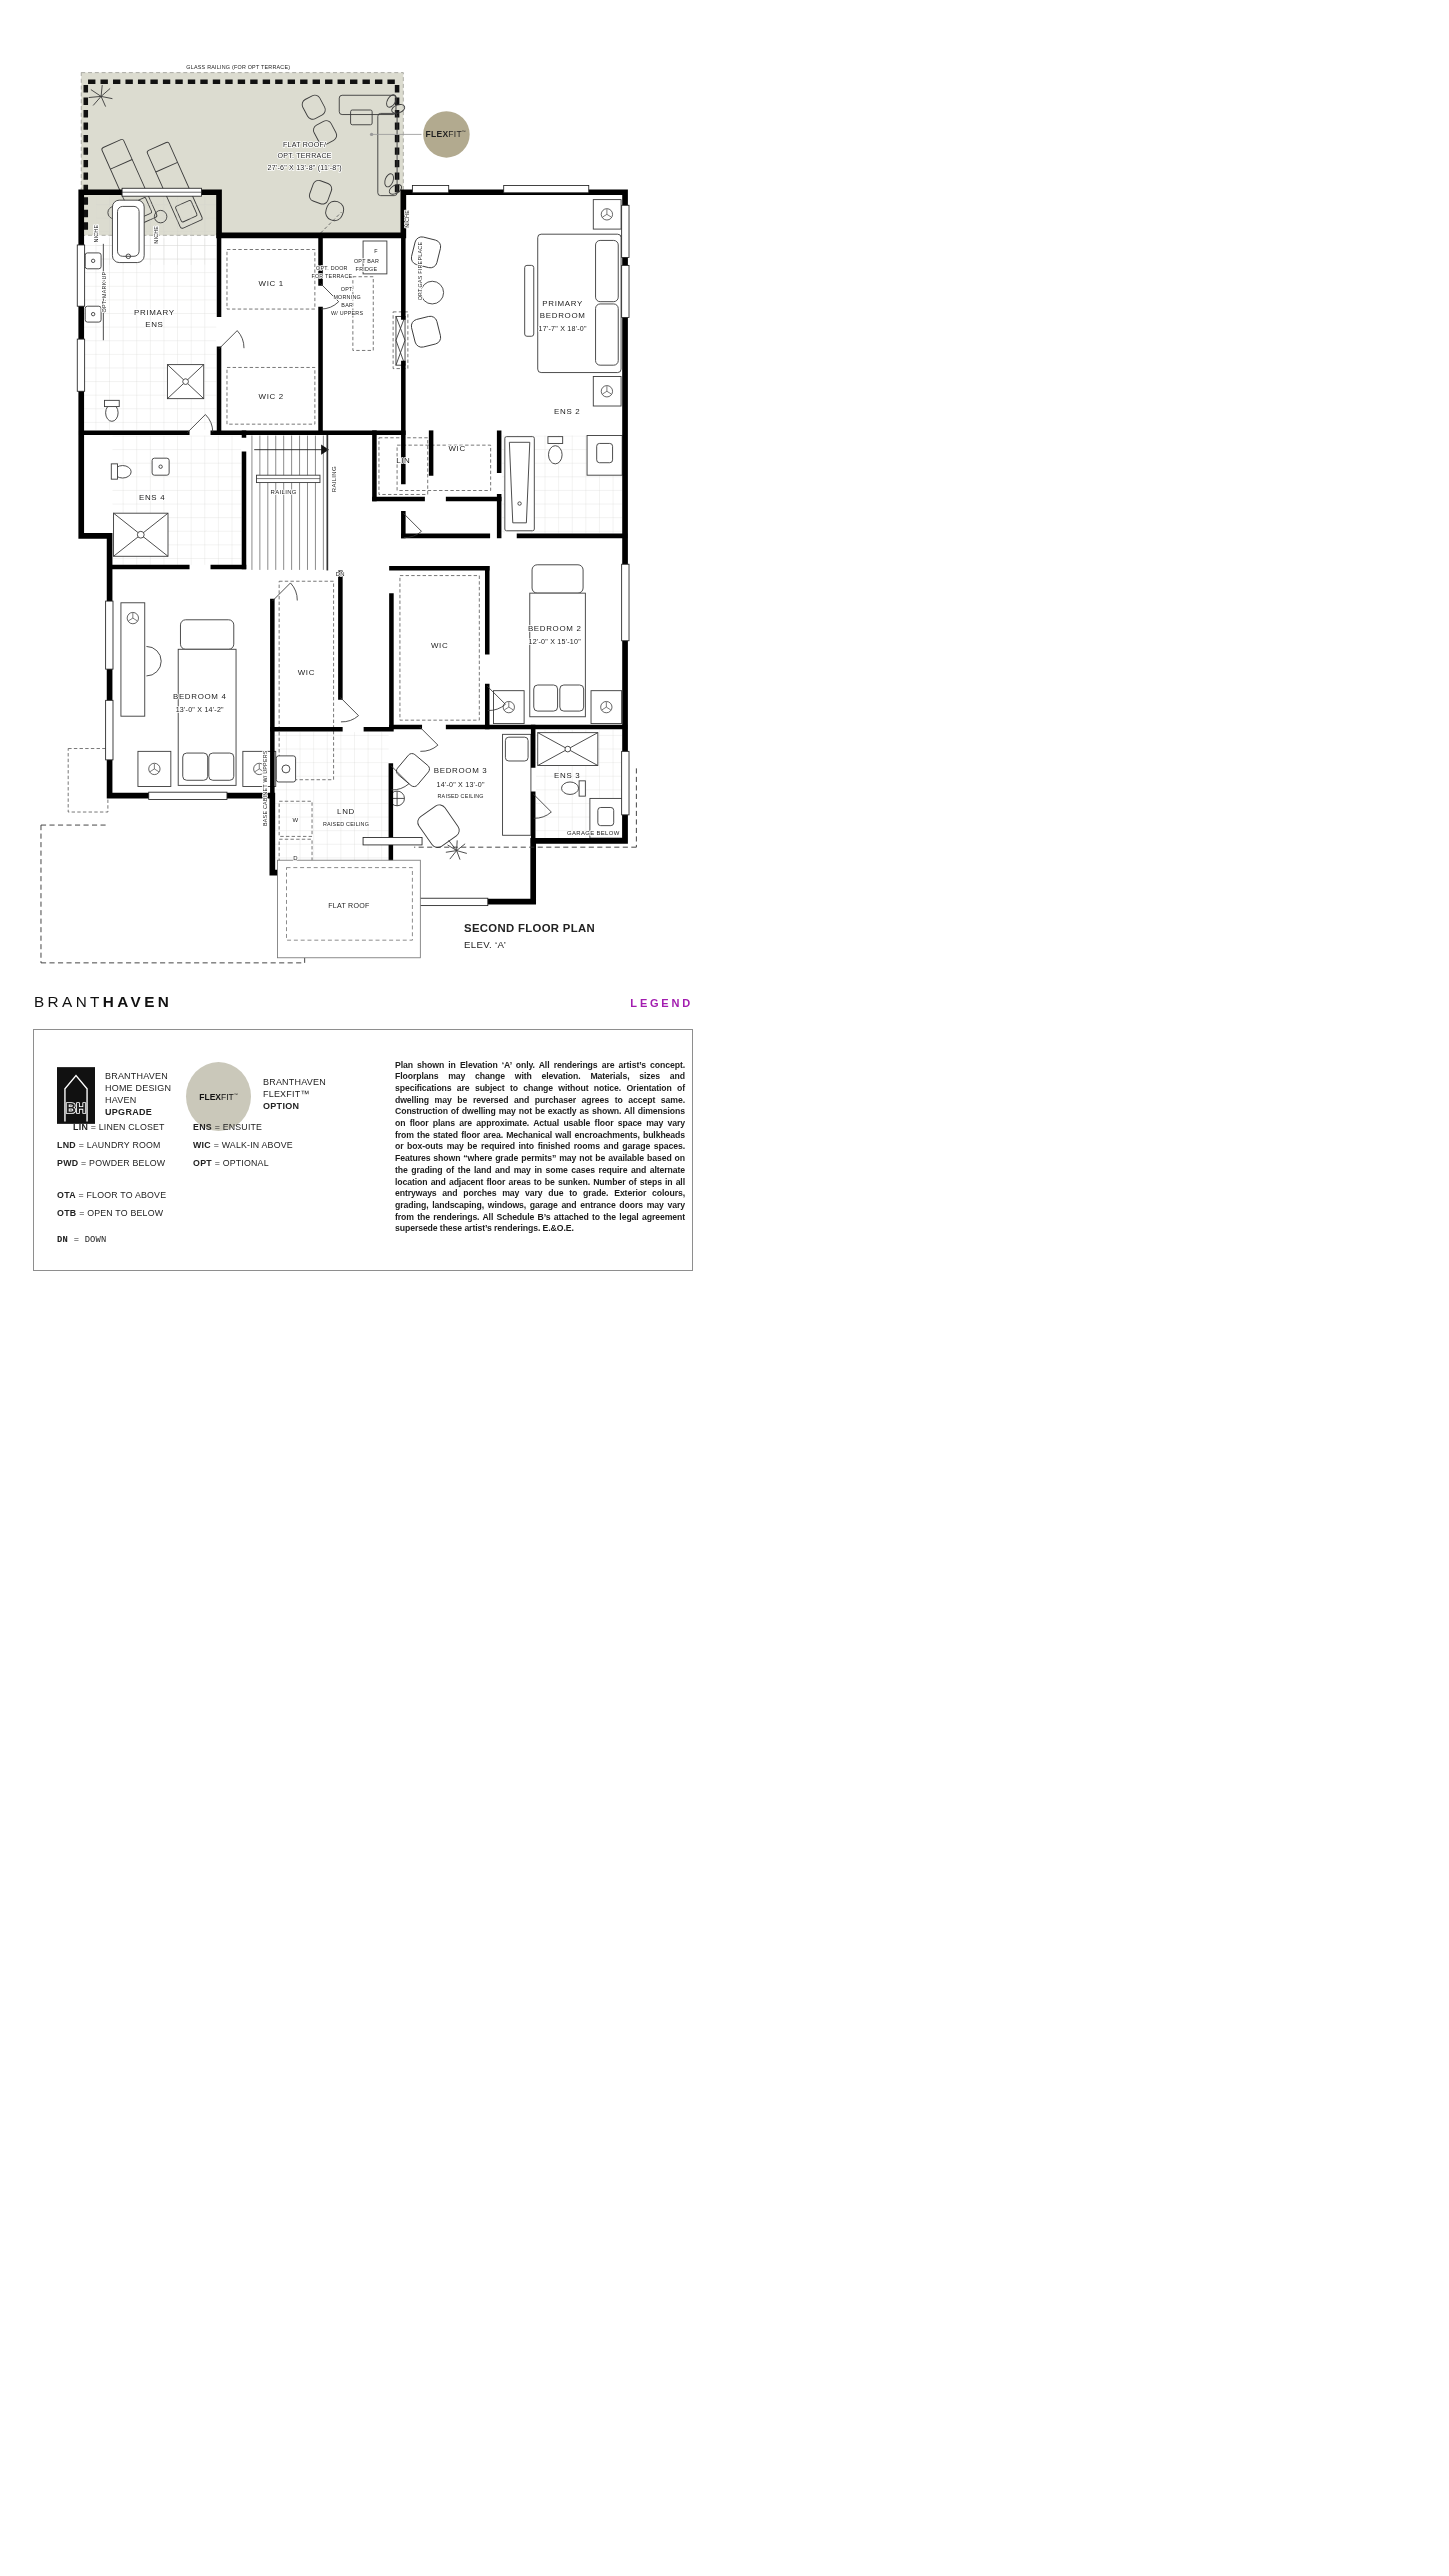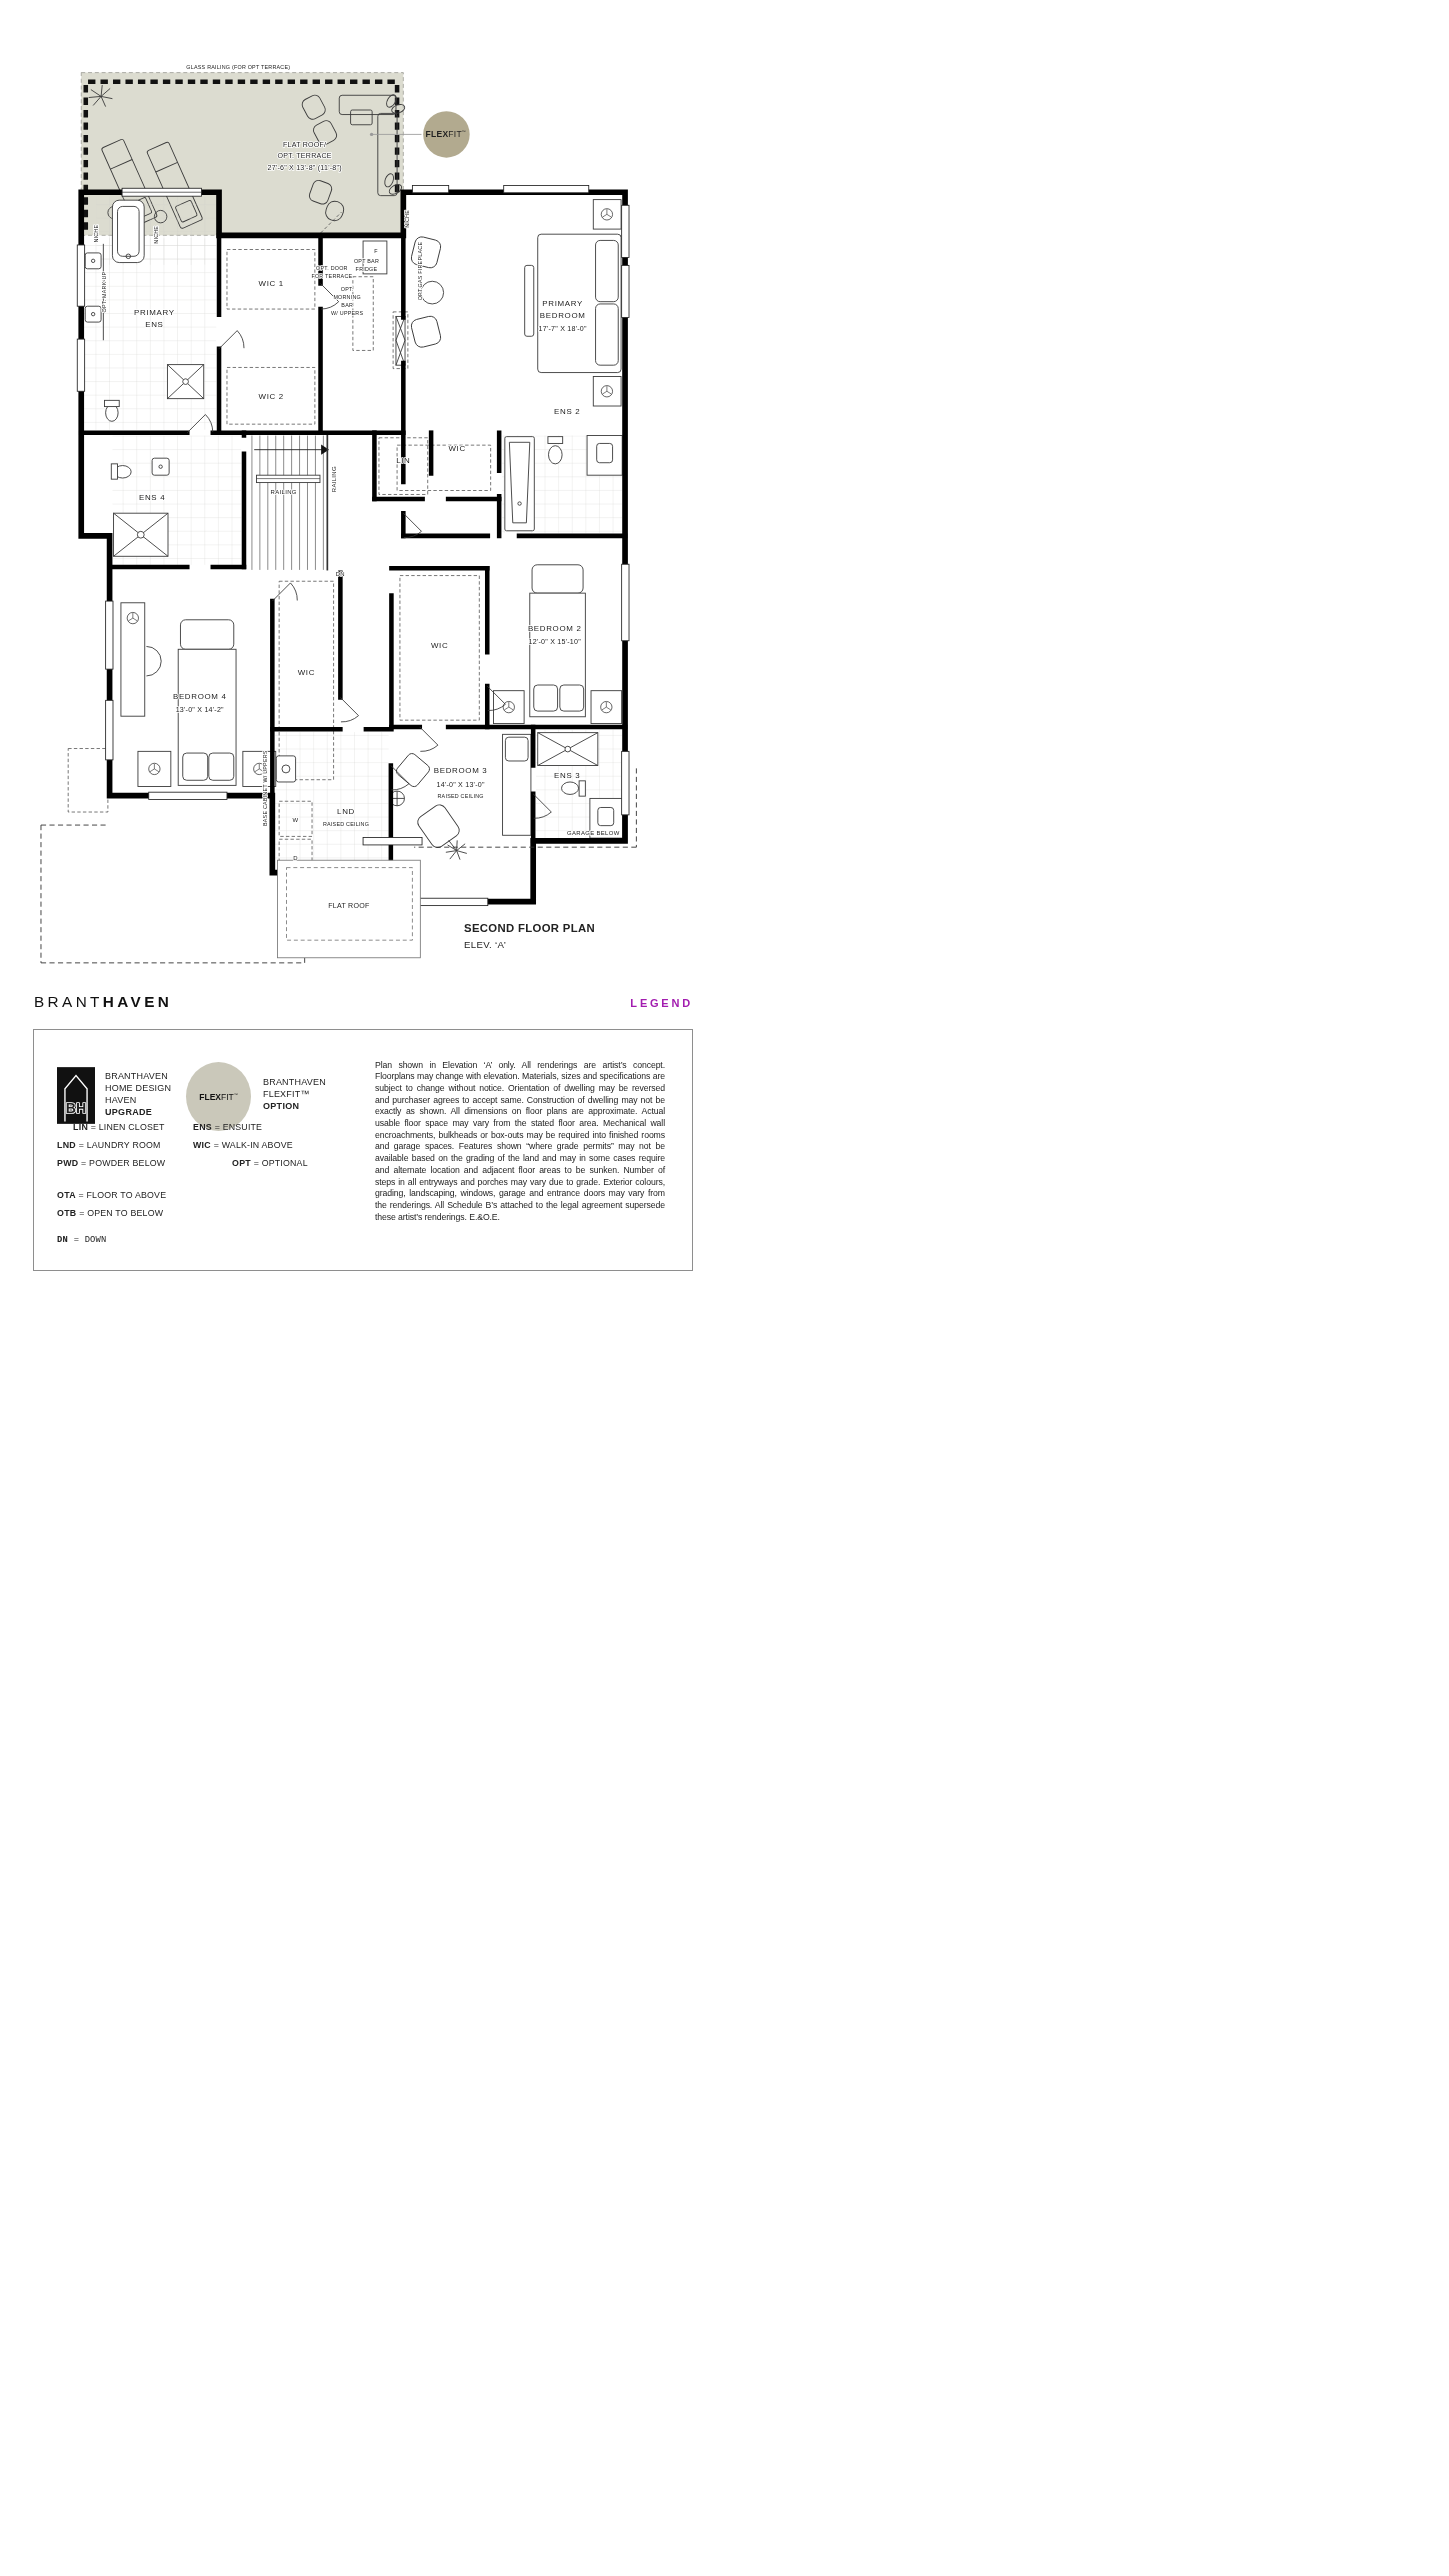--- a/index.html
+++ b/index.html
@@ -35,22 +35,22 @@
                 letter-spacing:0.2px;font-weight:300;color:#222;}
   .upgrade-text .b, .flex-text .b{font-weight:bold;letter-spacing:0.3px;}
   .flex-badge{position:absolute;left:152px;top:32px;width:65px;height:69px;border-radius:50%;
               display:flex;align-items:center;justify-content:center;font-size:8.5px;color:#111;}
   .flex-badge .lt{font-weight:300;}
   .flex-badge sup{font-size:4px;margin-top:-5.7px;}
   .flex-text{position:absolute;left:229px;top:46px;font-size:9px;line-height:12px;
              letter-spacing:0.2px;font-weight:300;color:#222;}
   .abbr{position:absolute;font-size:8.8px;letter-spacing:0.2px;color:#222;font-weight:300;}
   .abbr b{font-weight:bold;letter-spacing:0.3px;}
-  .disclaimer{position:absolute;left:341px;top:29.5px;width:290px;font-size:8.7px;
-              line-height:11.7px;text-align:justify;font-weight:400;color:#1c1c1c;
+  .disclaimer{position:absolute;left:361px;top:29.5px;width:290px;font-size:8.7px;
+              line-height:11.7px;text-align:justify;font-weight:700;color:#1c1c1c;
               letter-spacing:-0.1px;}
 </style>
 </head>
 <body>
 
 <div class="page">
 
 <svg width="725" height="964" viewBox="0 0 1278 1700">
   <defs>
     <pattern id="tile" width="24" height="24" patternUnits="userSpaceOnUse">
@@ -399,21 +399,21 @@
     <div>BRANTHAVEN</div>
     <div>FLEXFIT™</div>
     <div class="b">OPTION</div>
   </div>
 
   <div class="abbr" style="left:39px;top:92px;"><b>LIN</b> <span>=</span> <span>LINEN CLOSET</span></div>
   <div class="abbr" style="left:23px;top:110px;"><b>LND</b> <span>=</span> <span>LAUNDRY ROOM</span></div>
   <div class="abbr" style="left:23px;top:128px;"><b>PWD</b> <span>=</span> <span>POWDER BELOW</span></div>
   <div class="abbr" style="left:159px;top:92px;"><b>ENS</b> <span>=</span> <span>ENSUITE</span></div>
   <div class="abbr" style="left:159px;top:110px;"><b>WIC</b> <span>=</span> <span>WALK-IN ABOVE</span></div>
-  <div class="abbr" style="left:159px;top:128px;margin-left:39px;"><b>OPT</b> <span>=</span> <span>OPTIONAL</span></div>
+  <div class="abbr" style="left:159px;top:128px;"><b>OPT</b> <span>=</span> <span>OPTIONAL</span></div>
   <div class="abbr" style="left:23px;top:160px;"><b>OTA</b> <span>=</span> <span>FLOOR TO ABOVE</span></div>
   <div class="abbr" style="left:23px;top:178px;"><b>OTB</b> <span>=</span> <span>OPEN TO BELOW</span></div>
   <div class="abbr" style="left:23px;top:205px;font-family:Liberation Mono, monospace;"><b>DN</b> <span>=</span> <span>DOWN</span></div>
 
   <div class="disclaimer">Plan shown in Elevation ‘A’ only. All renderings are artist’s concept. Floorplans may change with elevation. Materials, sizes and specifications are subject to change without notice. Orientation of dwelling may be reversed and purchaser agrees to accept same. Construction of dwelling may not be exactly as shown. All dimensions on floor plans are approximate. Actual usable floor space may vary from the stated floor area. Mechanical wall encroachments, bulkheads or box-outs may be required into finished rooms and garage spaces. Features shown “where grade permits” may not be available based on the grading of the land and may in some cases require and alternate location and adjacent floor areas to be sunken. Number of steps in all entryways and porches may vary due to grade. Exterior colours, grading, landscaping, windows, garage and entrance doors may vary from the renderings. All Schedule B’s attached to the legal agreement supersede these artist’s renderings. E.&amp;O.E.</div>
 </div>
 
 </div>
 
 

